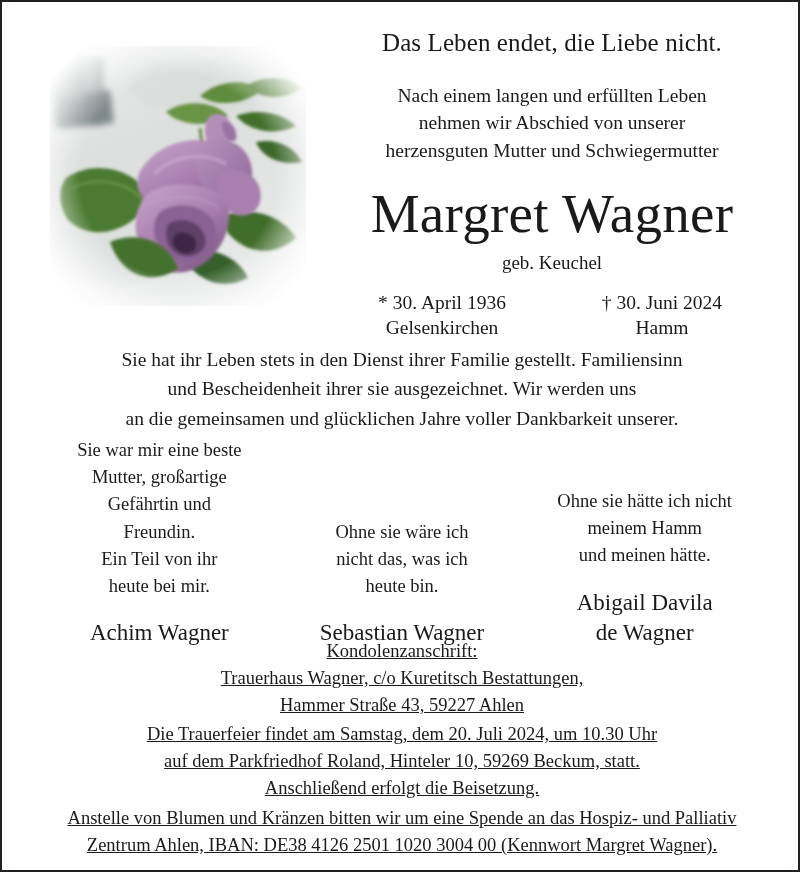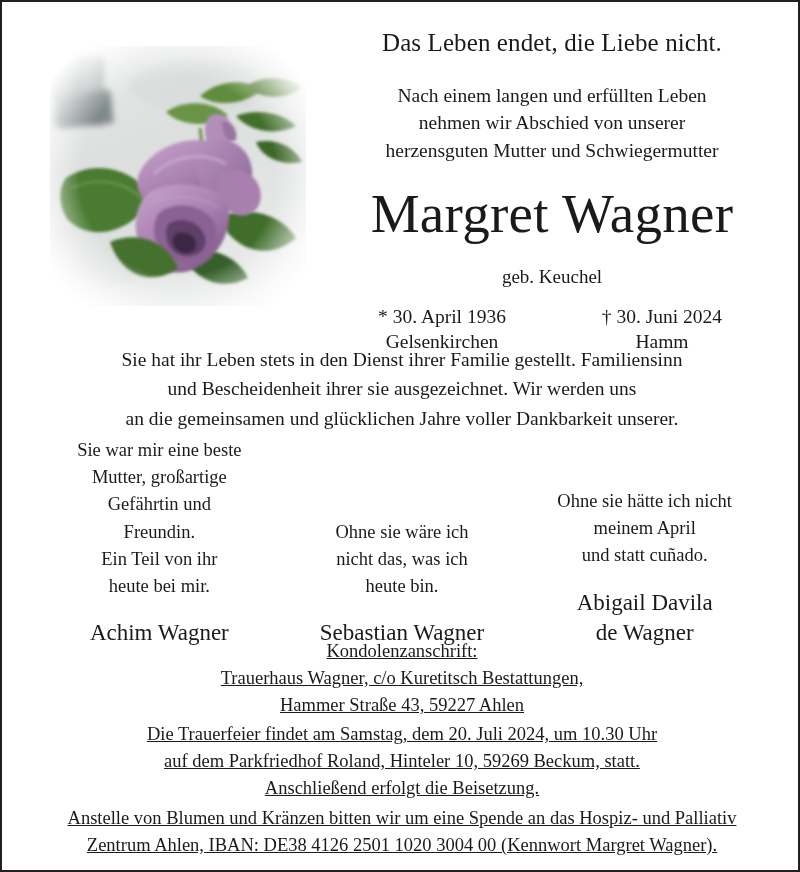--- a/index.html
+++ b/index.html
@@ -54,21 +54,21 @@
   .intro div { white-space: nowrap; }
 
   .name {
     margin-top: 20px;
     font-size: 55px;
     line-height: 1.05;
     font-weight: 400;
     letter-spacing: .3px;
   }
   .maiden {
-    margin-top: 23px;
+    margin-top: 9px;
     font-size: 19px;
   }
 
   .dates {
     margin-top: 16px;
     display: flex;
     justify-content: center;
   }
   .date-col {
     width: 50%;
@@ -284,22 +284,22 @@
         <div>heute bin.</div>
       </div>
       <div class="col-sign">
         <div>Sebastian Wagner</div>
       </div>
     </div>
 
     <div class="col">
       <div class="col-verse">
         <div>Ohne sie hätte ich nicht</div>
-        <div>meinem April</div>
-        <div>und statt cuñado.</div>
+        <div>meinem Hamm</div>
+        <div>und meinen hätte.</div>
       </div>
       <div class="col-sign">
         <div>Abigail Davila</div>
         <div>de Wagner</div>
       </div>
     </div>
 
   </div>
 
   <div class="footer addr">

